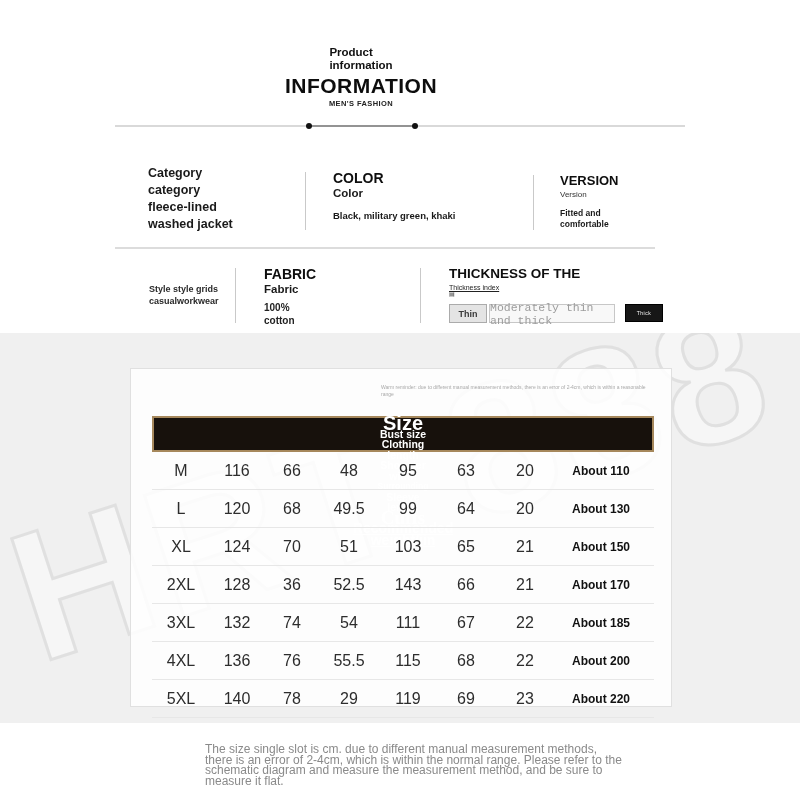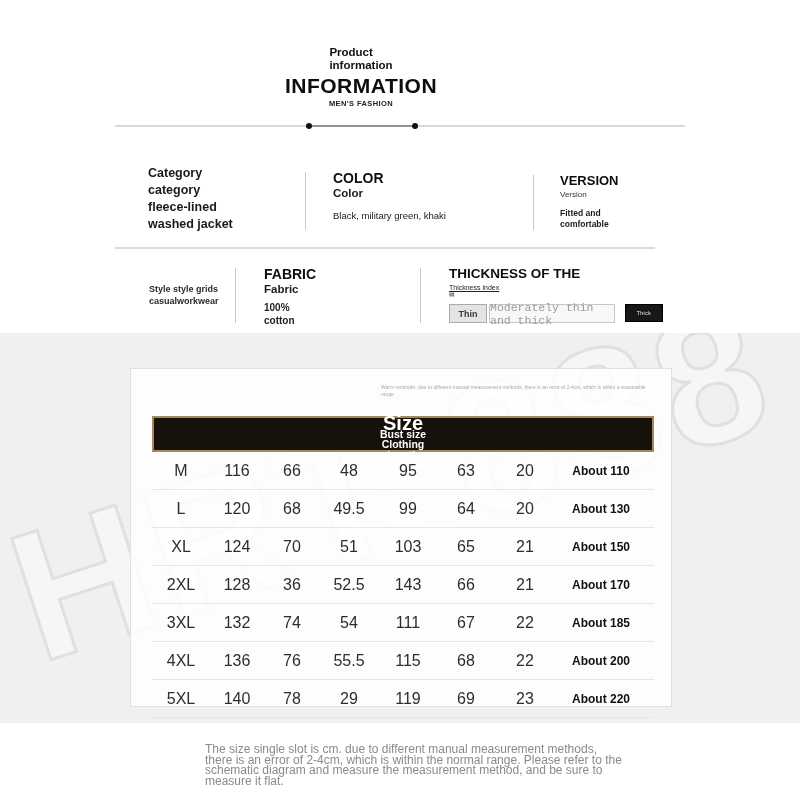--- a/index.html
+++ b/index.html
@@ -26,21 +26,21 @@
   .spec-color{position:absolute;left:333px;top:170px;}
   .spec-version{position:absolute;left:560px;top:173px;}
   .spec-style{position:absolute;left:149px;top:283px;font-weight:bold;font-size:9px;line-height:12px;color:#2a2a2a;}
   .spec-fabric{position:absolute;left:264px;top:266px;}
   .spec-thickness{position:absolute;left:449px;top:266px;width:320px;}
 
   .h-big{font-size:14px;font-weight:bold;color:#0e0e0e;}
   .h-mid{font-size:13px;font-weight:bold;color:#0e0e0e;}
   .h-sub{font-size:11.5px;font-weight:bold;color:#1a1a1a;margin-top:1px;}
   .h-sub-sm{font-size:8px;color:#333;margin-top:2px;}
-  .val-sm{font-size:9.5px;font-weight:normal;color:#1a1a1a;margin-top:11px;}
+  .val-sm{font-size:9.5px;font-weight:bold;color:#1a1a1a;margin-top:11px;}
   .val-2l{font-size:8.5px;font-weight:bold;color:#1a1a1a;line-height:11px;margin-top:9px;}
   .val-fabric{font-size:10px;font-weight:bold;color:#222;line-height:12.5px;margin-top:7px;}
 
   .thick-sub{font-size:7px;color:#222;text-decoration:underline;margin-top:3px;}
   .thick-glyph{font-size:6px;color:#333;line-height:7px;}
   .thick-btn-row{display:flex;align-items:flex-start;margin-top:6px;}
   .btn-thin{width:36px;height:17px;background:#e4e4e4;border:1px solid #ababab;display:flex;align-items:center;justify-content:center;font-size:9px;font-weight:bold;color:#3a3a3a;}
   .btn-moderate{width:124px;height:17px;margin-left:2px;background:#f8f8f8;border:1px solid #c7c7c7;display:flex;align-items:center;justify-content:center;font-size:11.5px;color:#9c9c9c;font-family:Liberation Mono, monospace;}
   .btn-thick{width:36px;height:16px;margin-left:10px;background:#171717;border:1px solid #000;display:flex;align-items:center;justify-content:center;font-size:5px;color:#fdfdfd;letter-spacing:.5px;}
 

